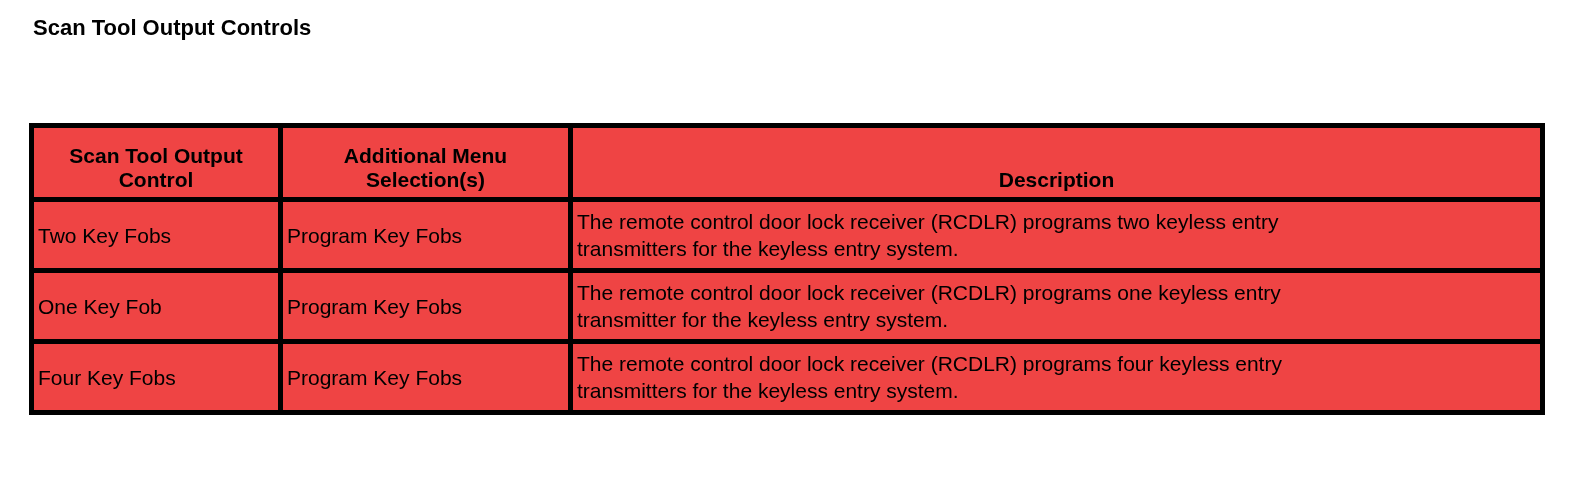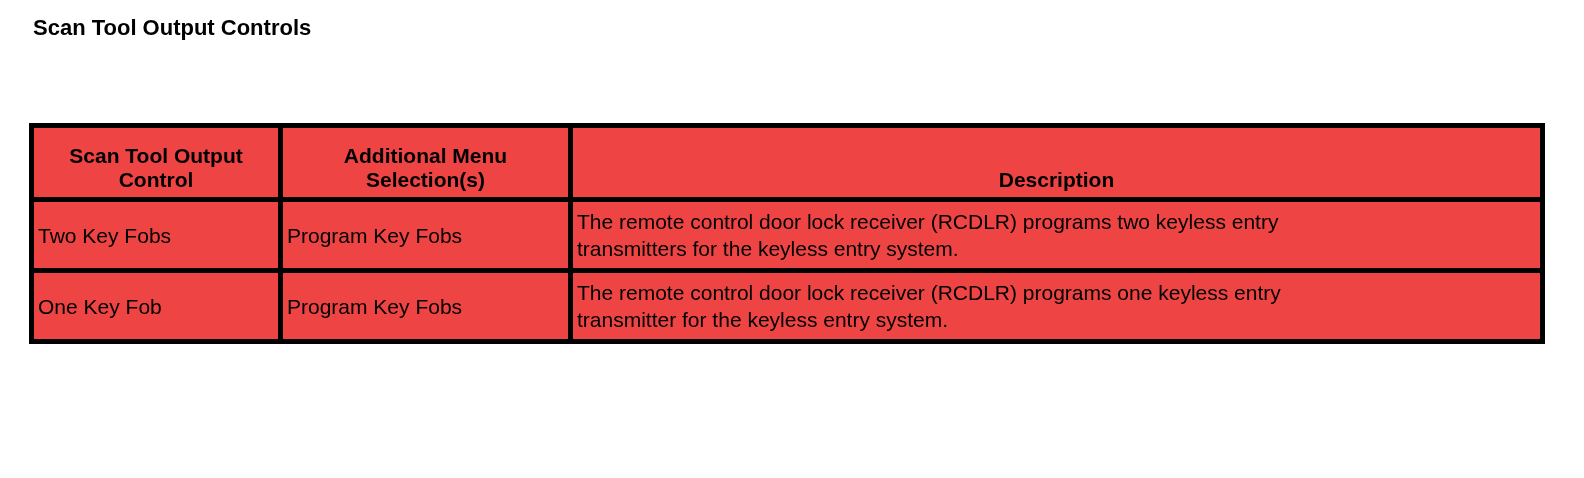--- a/index.html
+++ b/index.html
@@ -89,14 +89,20 @@
       <td class="cell-menu">Program Key Fobs</td>
       <td class="cell-desc">The remote control door lock receiver (RCDLR) programs two keyless entry
 transmitters for the keyless entry system.</td>
     </tr>
     <tr>
       <td class="cell-control">One Key Fob</td>
       <td class="cell-menu">Program Key Fobs</td>
       <td class="cell-desc">The remote control door lock receiver (RCDLR) programs one keyless entry
 transmitter for the keyless entry system.</td>
     </tr>
+    <tr>
+      <td class="cell-control">Four Key Fobs</td>
+      <td class="cell-menu">Program Key Fobs</td>
+      <td class="cell-desc">The remote control door lock receiver (RCDLR) programs four keyless entry
+transmitters for the keyless entry system.</td>
+    </tr>
   </tbody>
 </table>
 
 </body></html>

